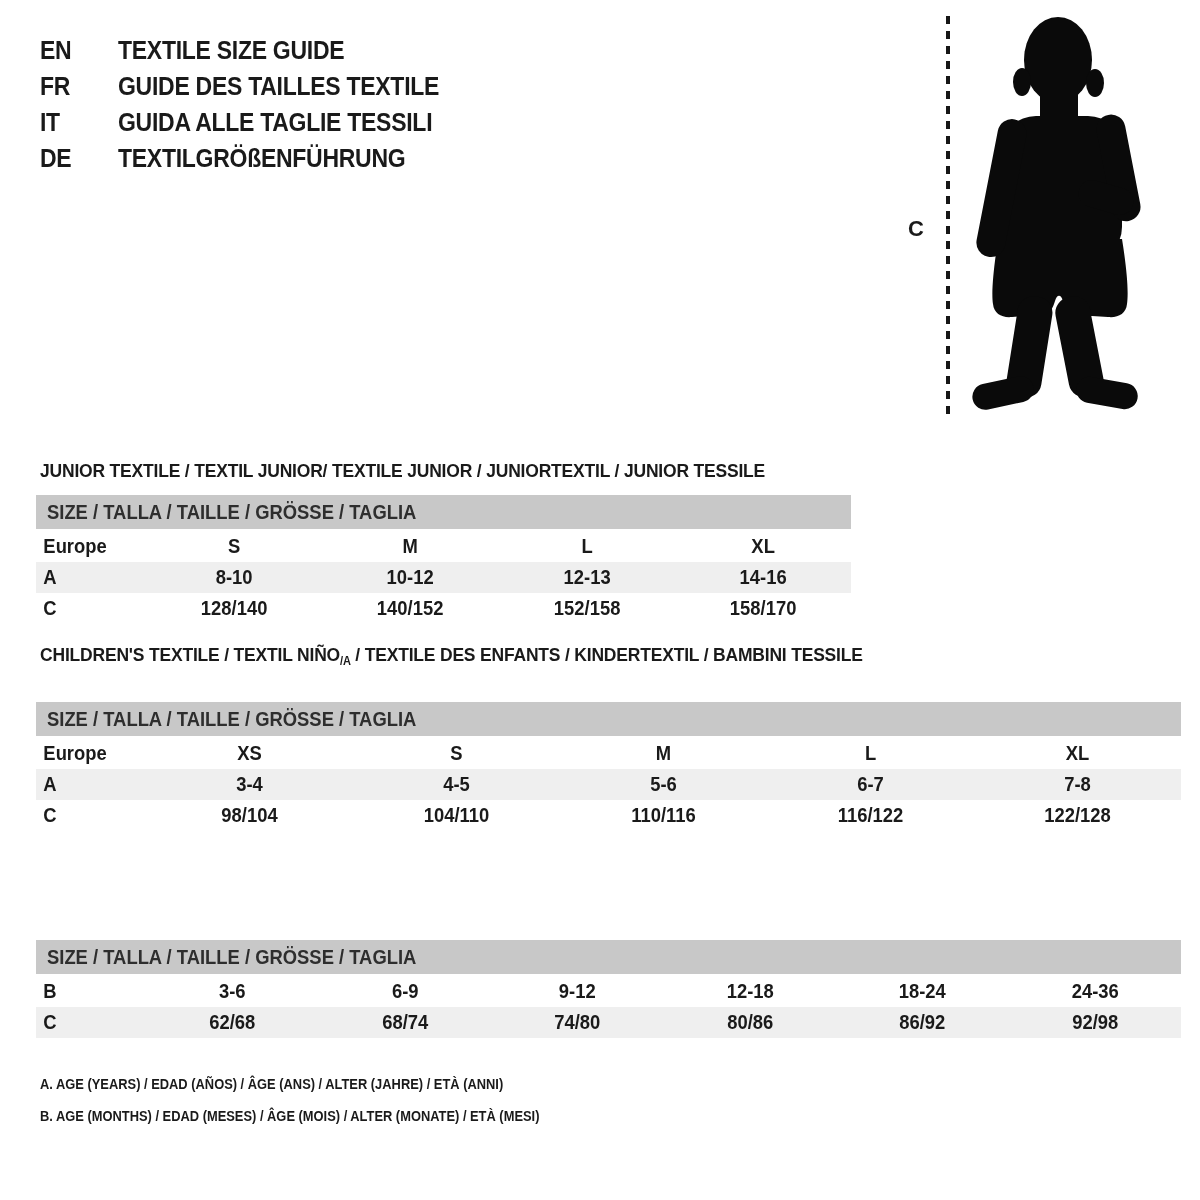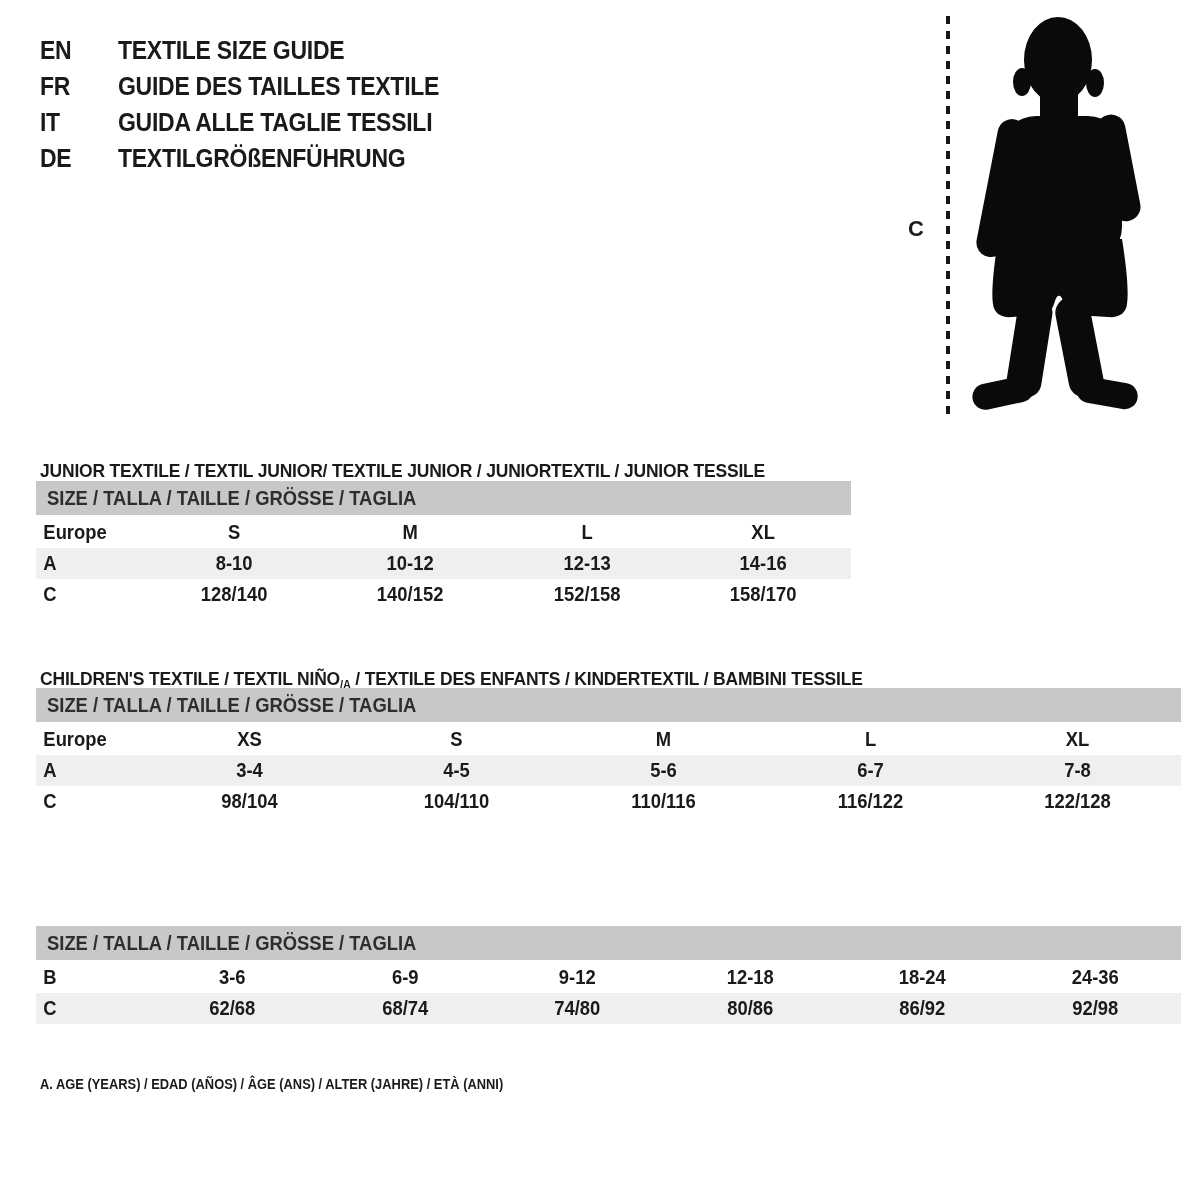--- a/index.html
+++ b/index.html
@@ -32,30 +32,30 @@
     position:absolute;left:946px;top:16px;width:4px;height:398px;
     background:repeating-linear-gradient(to bottom, #161616 0 8px, transparent 8px 15px);
   }
   .measure-label{position:absolute;left:908px;top:216px;font-size:22px;}
   .silhouette{position:absolute;left:960px;top:14px;width:185px;height:402px;}
 
   
   .sec-title{position:absolute;font-size:19px;letter-spacing:-0.2px;white-space:nowrap;}
   .sec-title .sub{font-size:12px;position:relative;top:4px;}
   .title-junior{left:40px;top:436px;margin-top:24px;}
-  .title-children{left:40px;top:668px;}
+  .title-children{left:40px;top:644px;}
   .title-babies{left:40px;top:846px;line-height:30px;}
 
   .size-table{position:absolute;font-size:20px;}
   .size-table.t-junior{left:36px;top:481px;width:815px;}
   .size-table.t-children{left:36px;top:688px;width:1145px;}
   .size-table.t-babies{left:36px;top:926px;width:1145px;}
   .size-bar{
     height:34px;line-height:34px;background:var(--bar-bg);
-    color:#2e2e2e;padding-left:11px;margin-bottom:2px;font-size:20px;
+    color:#2e2e2e;padding-left:11px;margin-bottom:2px;font-size:20px;margin-top:14px;
   }
   .trow{display:flex;height:31px;line-height:31px;}
   .trow.shaded{background:var(--row-shaded);}
   .tlabel{width:110px;flex:0 0 110px;padding-left:8px;transform:scaleX(0.92);transform-origin:0 50%;}
   .tcell{flex:1;text-align:center;transform:scaleX(0.92);}
 
   
   .legend{position:absolute;left:40px;top:1068px;font-size:14px;line-height:32px;}
 </style>
 </head>
@@ -190,15 +190,16 @@
           <div class="tcell">74/80</div>
           <div class="tcell">80/86</div>
           <div class="tcell">86/92</div>
           <div class="tcell">92/98</div>
         </div>
       </div>
   </div>
 
   <div class="legend">
     <div><span class="cond">A. AGE (YEARS) / EDAD (AÑOS) / ÂGE (ANS) / ALTER (JAHRE) / ETÀ (ANNI)</span></div>
+    <div><span class="cond">B. AGE (MONTHS) / EDAD (MESES) / ÂGE (MOIS) / ALTER (MONATE) / ETÀ (MESI)</span></div>
   </div>
 
 </div>
 
 </body></html>

